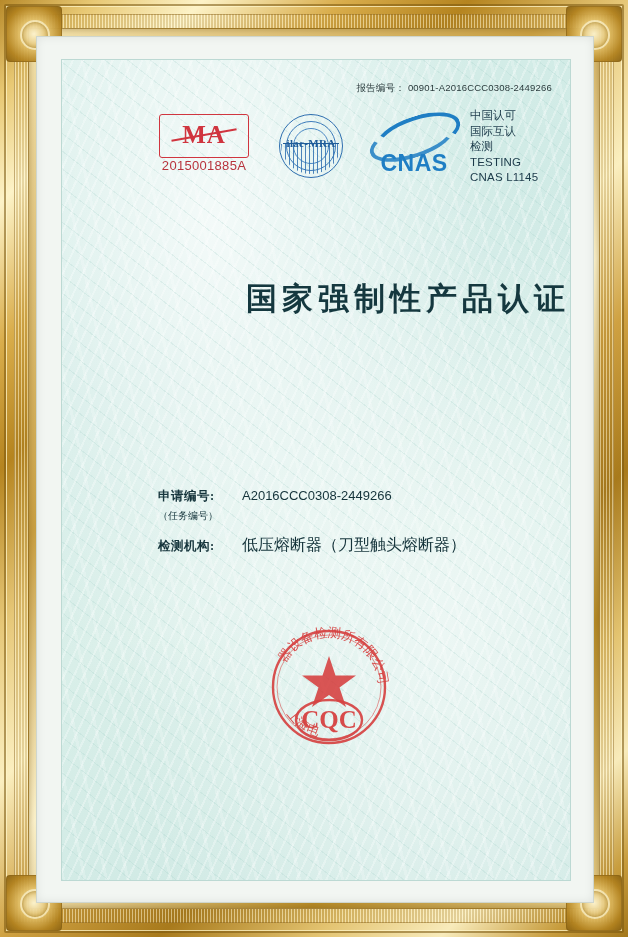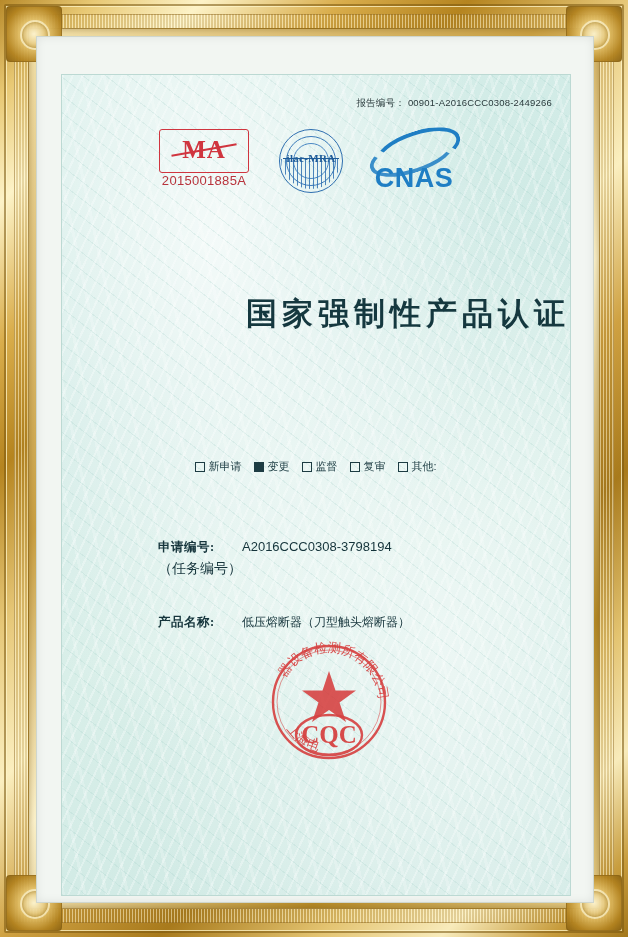--- a/index.html
+++ b/index.html
@@ -93,21 +93,21 @@
     position: absolute;
     left: 36px; top: 36px;
     width: 556px;
     height: 865px;
     background: #f2f6f2;
     border: 1px solid #cfd6cd;
     box-shadow: inset 0 0 10px rgba(0,0,0,0.08);
   }
   .paper {
     position: absolute;
-    left: 24px; top: 37px;
+    left: 24px; top: 22px;
     width: 508px;
     height: 820px;
     background:
       radial-gradient(ellipse at 30% 20%, rgba(255,255,255,0.75) 0%, rgba(255,255,255,0) 55%),
       radial-gradient(ellipse at 75% 70%, rgba(255,255,255,0.55) 0%, rgba(255,255,255,0) 60%),
       linear-gradient(160deg, #d6eee9 0%, #cfeae5 35%, #d9efe9 60%, #cde8e3 100%);
     border: 1px solid #bcd9d3;
     overflow: hidden;
   }
   
@@ -267,21 +267,21 @@
     width: 80px; height: 28px;
     border: 4px solid #1f7ec4;
     border-radius: 50%;
     border-right-color: transparent;
     border-top-color: transparent;
     transform: rotate(-18deg);
     opacity: 0.85;
   }
   .cnas .word {
     font-family: "Liberation Sans", sans-serif;
-    font-size: 27px;
+    font-size: 23px;
     font-weight: bold;
     color: #1f7ec4;
     letter-spacing: 0.5px;
     line-height: 28px;
   }
   
   .cnas-text {
     position: absolute;
     left: 408px;
     top: 0px;
@@ -352,44 +352,43 @@
     left: 96px;
     top: 428px;
     width: 380px;
     font-size: 12.5px;
     color: #16353c;
   }
   .field {
     display: flex;
     align-items: baseline;
     margin-bottom: 10px;
-    margin-top: 36px;
   }
   .field .k {
     width: 84px;
     flex: 0 0 84px;
     letter-spacing: 0.5px;
     font-family: "Liberation Serif", serif;
     font-weight: bold;
     font-size: 12.5px;
   }
   .field .v {
     font-family: "Liberation Sans", sans-serif;
     font-size: 13px;
     color: #14333a;
   }
   .field .v.cn {
     font-family: "Liberation Serif", serif;
-    font-size: 12px;
+    font-size: 16px;
     text-align: center;
   }
   .subnote {
     margin: -6px 0 12px 0;
     font-family: Liberation Mono, monospace;
-    font-size: 14px;
+    font-size: 10px;
     color: #16353c;
   }
 
   
   .org {
     position: absolute;
     left: 96px;
     top: 606px;
     font-size: 12.5px;
     color: #16353c;
@@ -454,57 +453,42 @@
           </div>
 
           <div class="cnas">
             <div class="swoosh">
               <div class="a"></div>
               <div class="b"></div>
             </div>
             <div class="word">CNAS</div>
           </div>
 
-        </div>
-
-        <div class="title-main">国家强制性产品认证</div>
-
-        <div class="checkrow">
-          <div class="checkitem">
-            <span class="box"></span>
-            <span>新申请</span>
-          </div>
-          <div class="checkitem">
-            <span class="box checked"></span>
-            <span>变更</span>
-          </div>
-          <div class="checkitem">
-            <span class="box"></span>
-            <span>监督</span>
-          </div>
-          <div class="checkitem">
-            <span class="box"></span>
-            <span>复审</span>
-          </div>
-          <div class="checkitem">
-            <span class="box"></span>
-            <span>其他:</span>
+          <div class="cnas-text">
+            <div>中国认可</div>
+            <div>国际互认</div>
+            <div>检测</div>
+            <div class="en">TESTING</div>
+            <div class="en">CNAS L1145</div>
           </div>
         </div>
 
+        <div class="title-main">国家强制性产品认证</div>
+
+
         <div class="fields">
 
           <div class="field">
             <span class="k">申请编号:</span>
-            <span class="v">A2016CCC0308-3798194</span>
+            <span class="v">A2016CCC0308-2449266</span>
           </div>
           <div class="subnote">（任务编号）</div>
 
           <div class="field">
-            <span class="k">产品名称:</span>
+            <span class="k">检测机构:</span>
             <span class="v cn">低压熔断器（刀型触头熔断器）</span>
           </div>
 
         </div>
 
 
         <div class="stamp">
           <svg width="134" height="134" viewBox="0 0 134 134" aria-hidden="true">
             <defs>
               <path id="ringpath" d="M 67,67 m -50,0 a 50,50 0 1,1 100,0 a 50,50 0 1,1 -100,0"></path>

